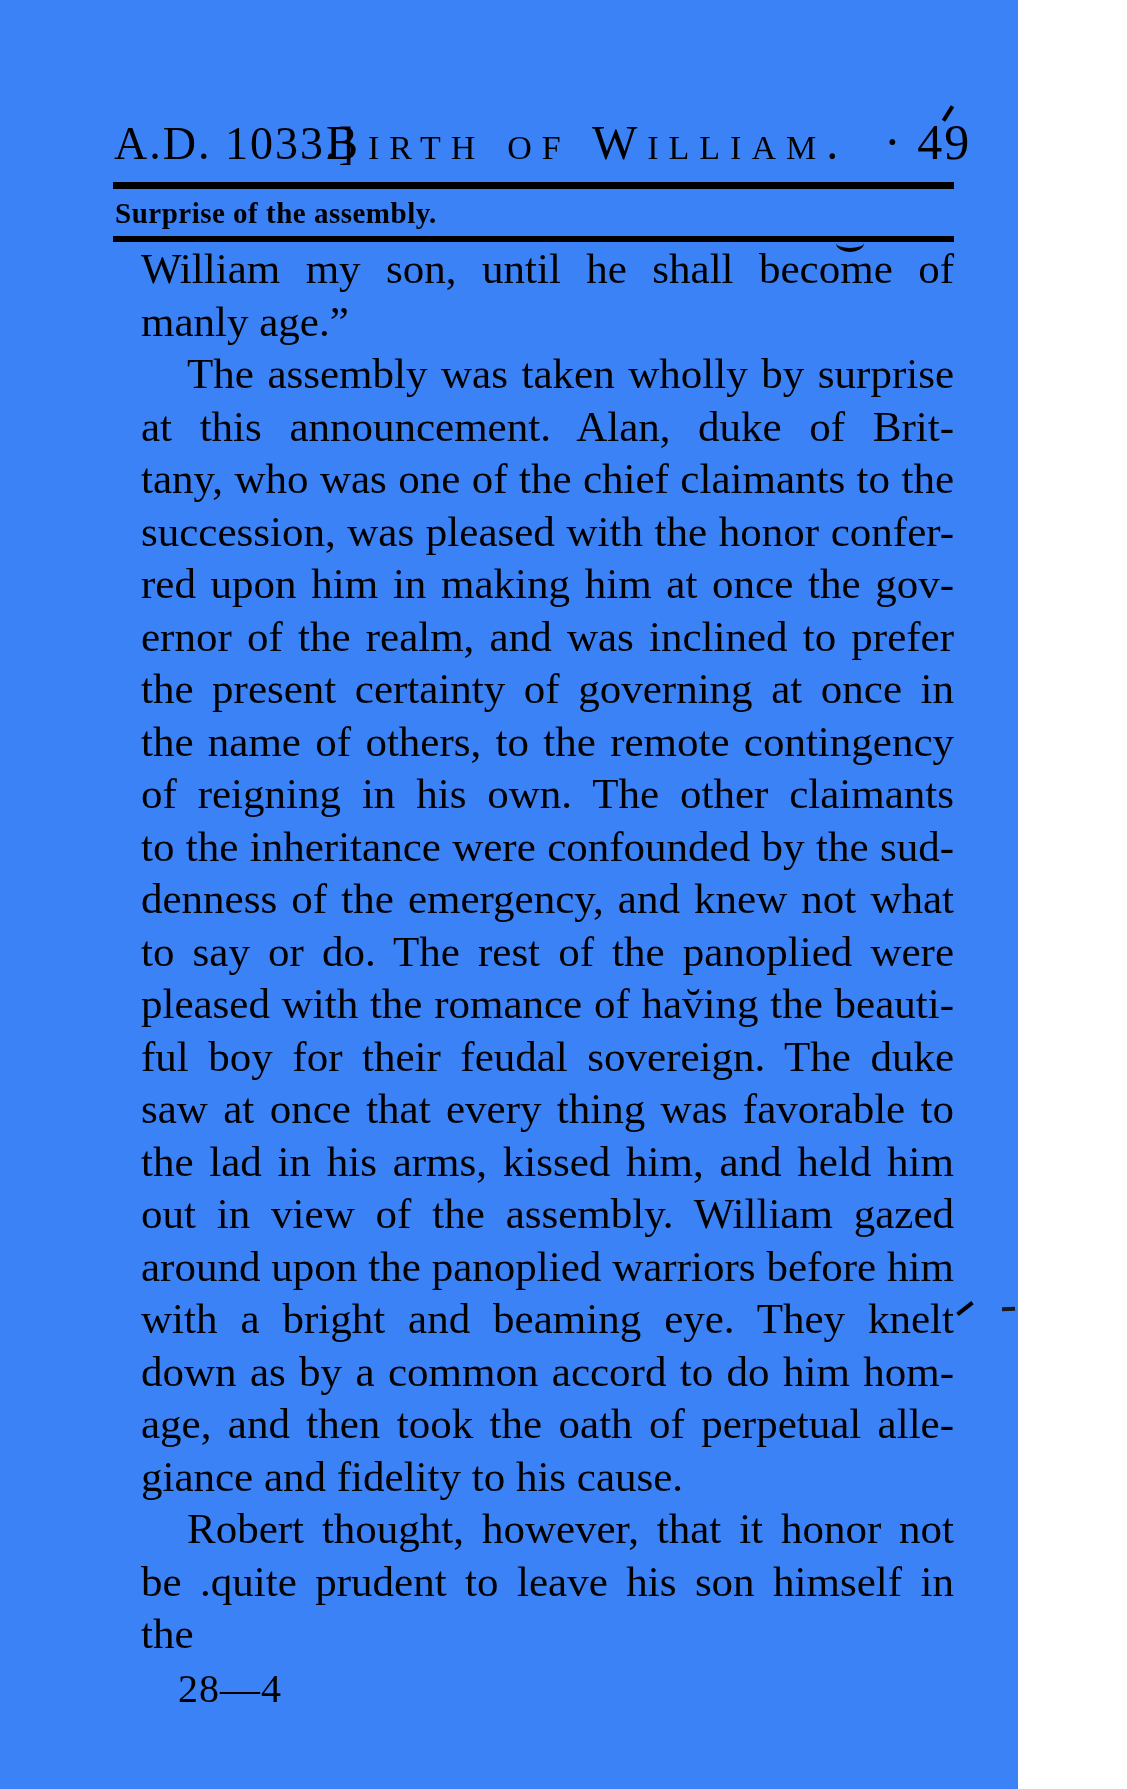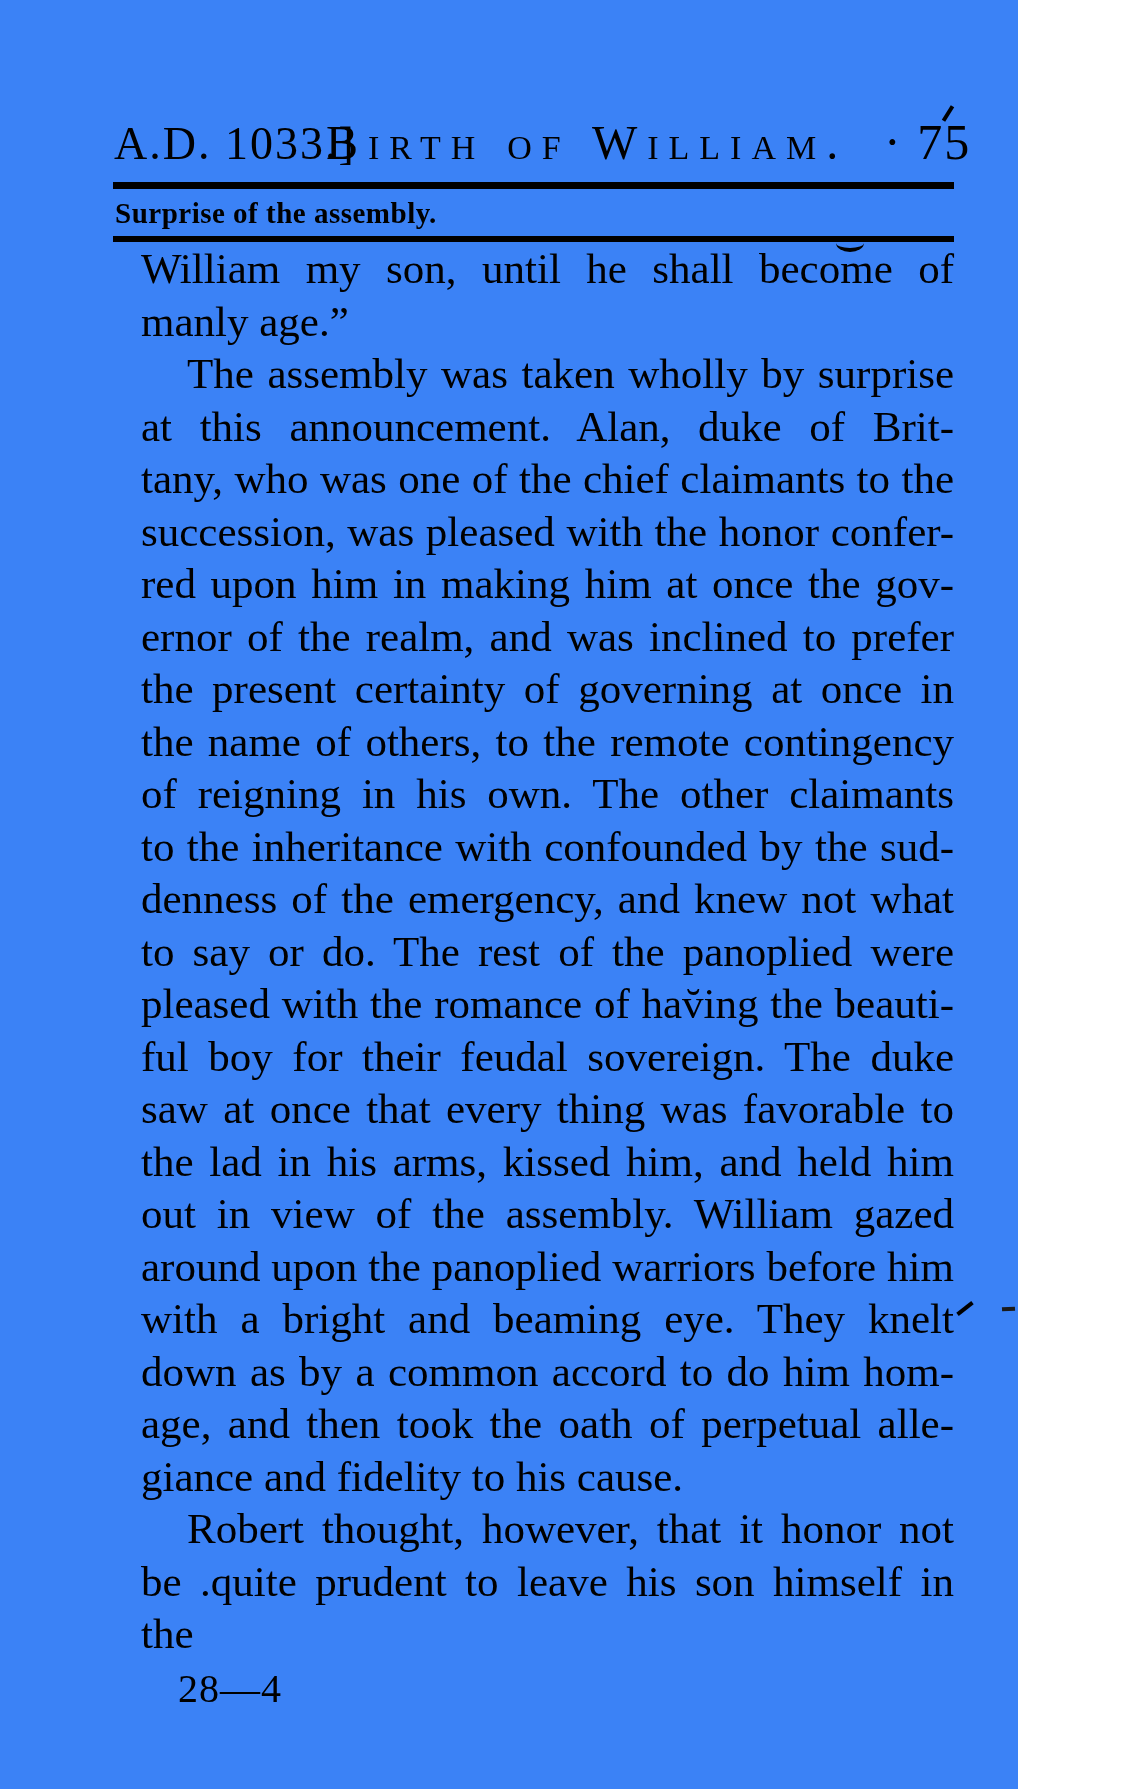--- a/index.html
+++ b/index.html
@@ -151,21 +151,21 @@
     transform: rotate(-3deg);
   }
 </style>
 </head>
 <body>
 
 <div class="page">
 
   <span class="hdr-date">A.D. 1033.]</span>
   <span class="hdr-title">Birth of William.</span>
-  <span class="hdr-page">· 75</span>
+  <span class="hdr-page">· 49</span>
   <div class="accent-49"></div>
 
   <div class="rule-top"></div>
 
   <span class="rh-left">Surprise of the assembly.</span>
 
   <div class="rule-bottom"></div>
   <div class="curve-under-rule"></div>
 
   <div class="body-text">
@@ -173,21 +173,21 @@
     <div class="line end">manly age.”</div>
     <div class="line indent">The assembly was taken wholly by surprise</div>
     <div class="line">at this announcement.  Alan, duke of Brit-</div>
     <div class="line">tany, who was one of the chief claimants to the</div>
     <div class="line">succession, was pleased with the honor confer-</div>
     <div class="line">red upon him in making him at once the gov-</div>
     <div class="line">ernor of the realm, and was inclined to prefer</div>
     <div class="line">the present certainty of governing at once in</div>
     <div class="line">the name of others, to the remote contingency</div>
     <div class="line">of reigning in his own.  The other claimants</div>
-    <div class="line">to the inheritance with confounded by the sud-</div>
+    <div class="line">to the inheritance were confounded by the sud-</div>
     <div class="line">denness of the emergency, and knew not what</div>
     <div class="line">to say or do.  The rest of the panoplied were</div>
     <div class="line">pleased with the romance of hav̆ing the beauti-</div>
     <div class="line">ful boy for their feudal sovereign.  The duke</div>
     <div class="line">saw at once that every thing was favorable to</div>
     <div class="line">the lad in his arms, kissed him, and held him</div>
     <div class="line">out in view of the assembly.  William gazed</div>
     <div class="line">around upon the panoplied warriors before him</div>
     <div class="line">with a bright and beaming eye.  They knelt</div>
     <div class="line">down as by a common accord to do him hom-</div>

